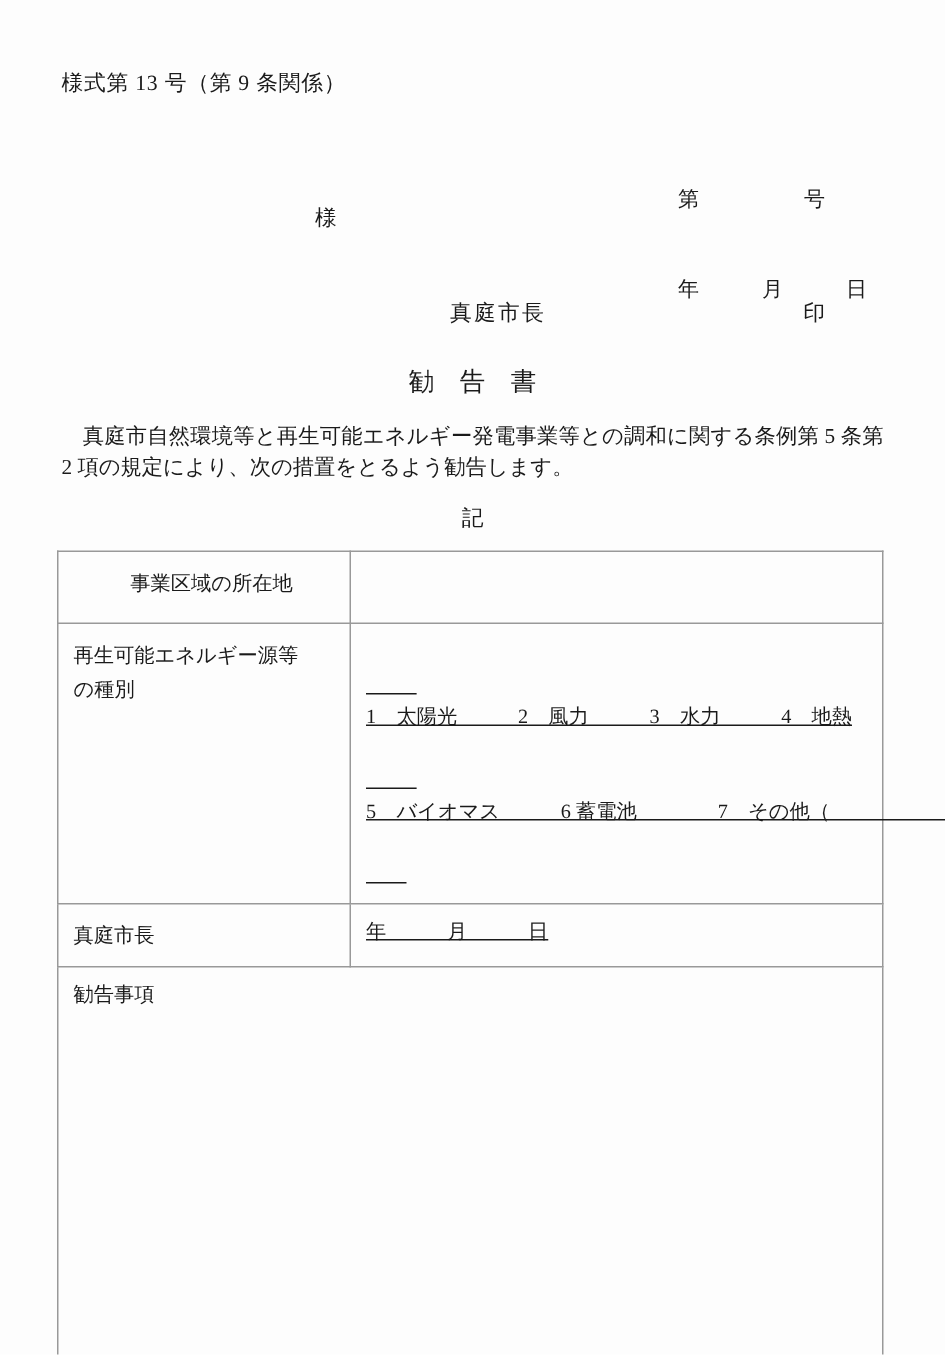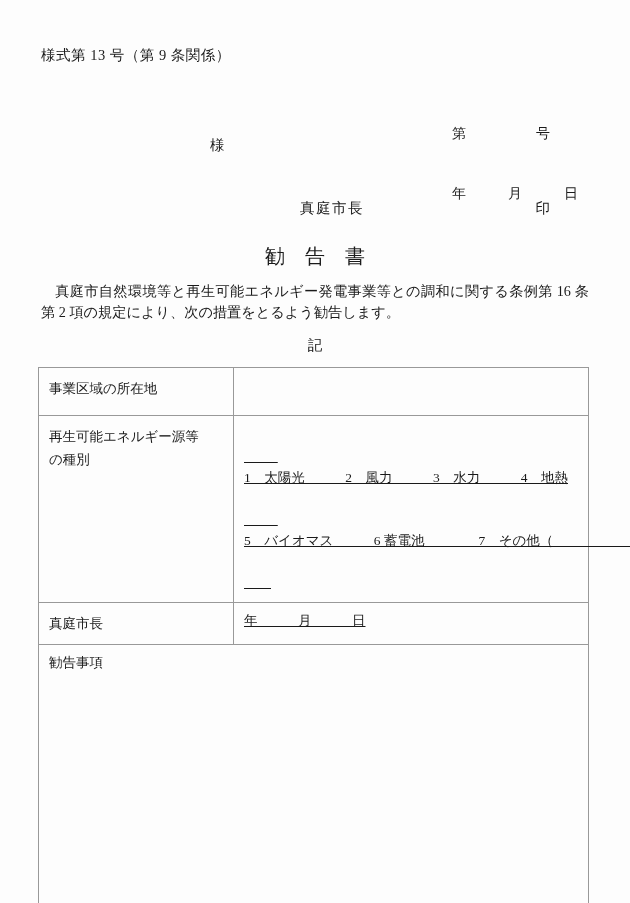--- a/index.html
+++ b/index.html
@@ -65,21 +65,21 @@
   }
   .issuer .seal { letter-spacing: 0; }
 
   
   .doc-title {
     position: absolute;
     left: 0;
     top: 243px;
     width: 630px;
     text-align: center;
-    font-size: 20px;
+    font-size: 17px;
     white-space: pre;
   }
 
   
   .body-text {
     position: absolute;
     left: 41px;
     top: 281px;
     width: 548px;
     font-size: 14.2px;
@@ -116,21 +116,21 @@
   .label-cell {
     width: 184px;
     padding: 9px 0 9px 10px !important;
     line-height: 23px;
   }
   .value-cell {
     padding: 9px 0 9px 10px !important;
     text-decoration: underline;
   }
   .row-location .label-cell,
-  .row-location .value-cell { height: 29px; }
+  .row-location .value-cell { height: 29px; text-align: center; }
 
   .energy-options {
     font-size: 12.8px;
     line-height: 21px;
     white-space: pre;
     padding-left: 2px;
   }
   .deadline-value {
     white-space: pre;
     font-size: 13.5px;
@@ -157,21 +157,21 @@
   <div class="addressee">様</div>
 
   <div class="issuer">
     <span>真庭市長</span>
     <span class="seal">印</span>
   </div>
 
   <div class="doc-title">勧　告　書</div>
 
   <div class="body-text">
-    <p>真庭市自然環境等と再生可能エネルギー発電事業等との調和に関する条例第 16 条第 2 項の規定により、次の措置をとるよう勧告します。</p>
+    <p>真庭市自然環境等と再生可能エネルギー発電事業等との調和に関する条例第 5 条第 2 項の規定により、次の措置をとるよう勧告します。</p>
   </div>
 
   <div class="ki-mark">記</div>
 
   <table class="form-table">
     <tbody>
       <tr class="row-location">
         <td class="label-cell">事業区域の所在地</td>
         <td class="value-cell"></td>
       </tr>

